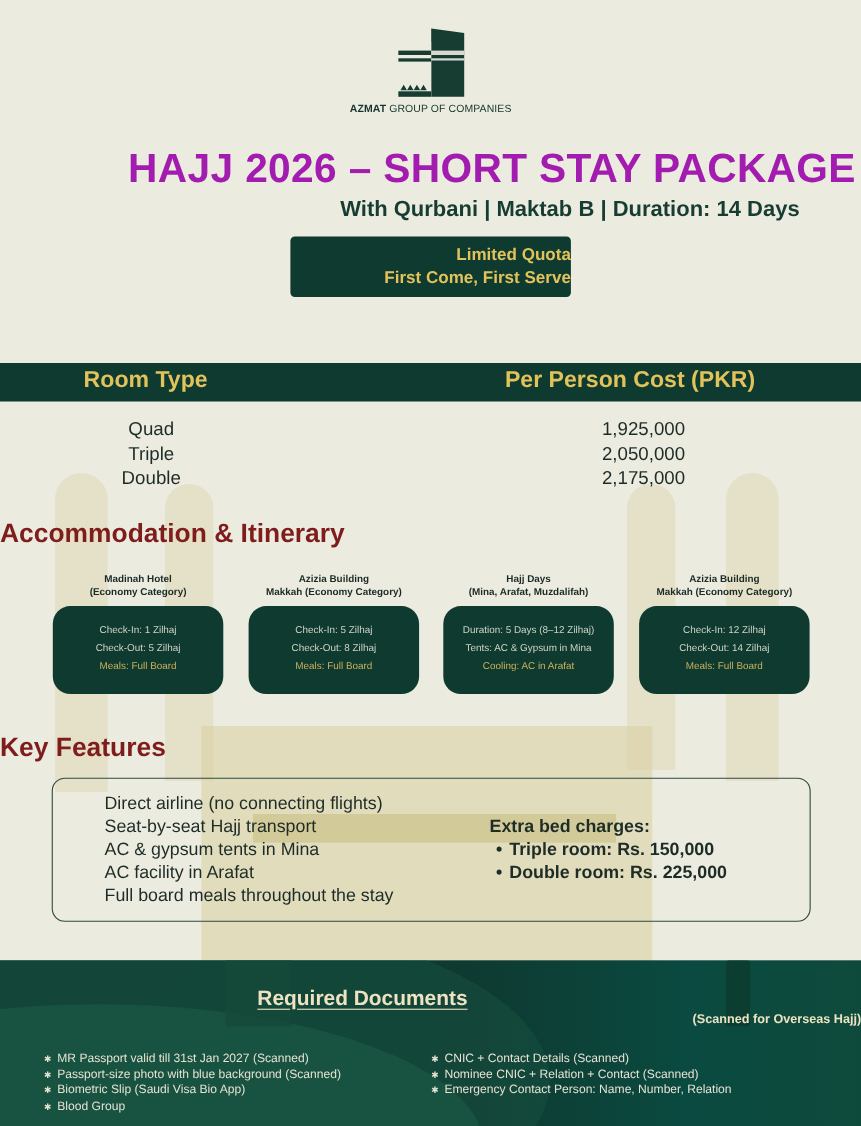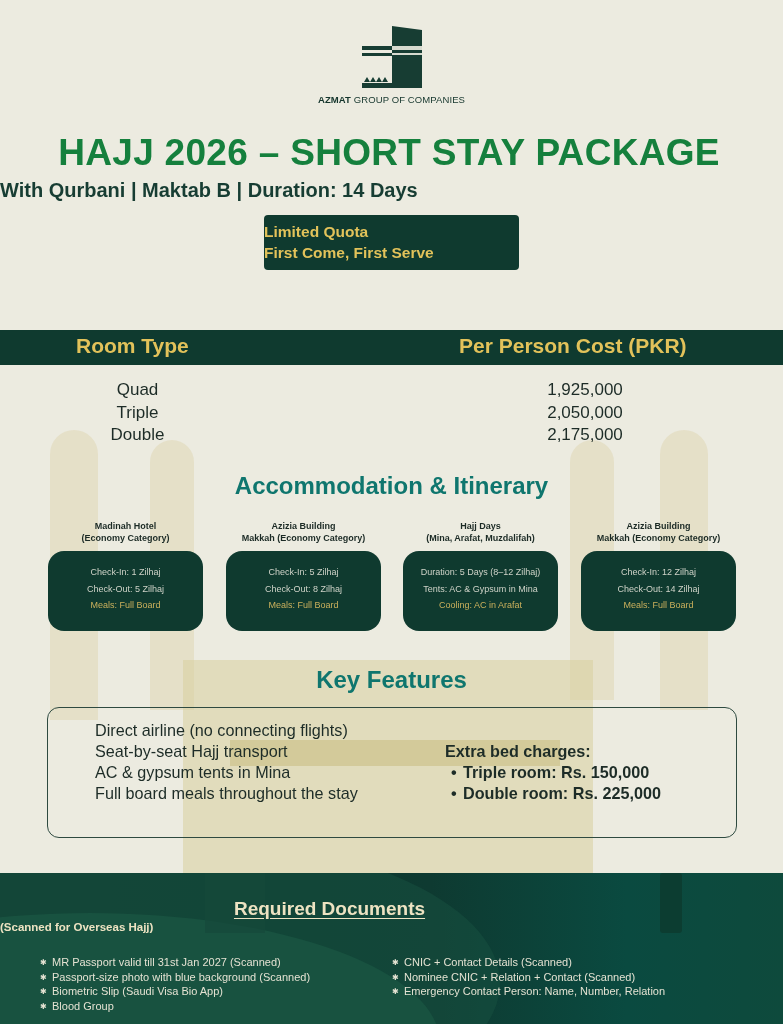--- a/index.html
+++ b/index.html
@@ -12,48 +12,48 @@
   }
   .bg-layer { position: absolute; inset: 0; pointer-events: none; overflow: hidden; }
   .minaret { position: absolute; background: #e3dcc0; border-radius: 40px 40px 0 0; opacity: 0.75; }
   .kaaba-bg { position: absolute; left: 183px; top: 660px; width: 410px; height: 230px; background: #d9cf9f; opacity: 0.55; }
   .kaaba-band { position: absolute; left: 230px; top: 740px; width: 330px; height: 26px; background: #c6b777; opacity: 0.5; }
 
   
   .logo { position: absolute; left: 362px; top: 24px; width: 62px; height: 66px; }
   .logo-text { position: absolute; left: 0; width: 783px; top: 94px; text-align: center; font-size: 9.5px; color: #14352c; letter-spacing: 0.1px; }
   .logo-text b { font-weight: 700; }
-  .title { position: absolute; left: 0; width: 778px; top: 132px; text-align: center; font-size: 37px; font-weight: 700; color: #15803d; letter-spacing: 0.3px; }
-  .subtitle { position: absolute; left: 0; width: 727px; top: 179px; text-align: left; font-size: 20px; font-weight: 700; color: #173d33; }
-  .quota { position: absolute; left: 264px; top: 215px; width: 255px; height: 55px; background: #0f3a2f; border-radius: 4px; color: #e2c25a; text-align: left; font-weight: 700; font-size: 15.5px; line-height: 21px; padding-top: 6px; }
+  .title { position: absolute; left: 0; width: 778px; top: 132px; text-align: right; font-size: 37px; font-weight: 700; color: #a21caf; letter-spacing: 0.3px; }
+  .subtitle { position: absolute; left: 0; width: 727px; top: 179px; text-align: right; font-size: 20px; font-weight: 700; color: #173d33; }
+  .quota { position: absolute; left: 264px; top: 215px; width: 255px; height: 55px; background: #0f3a2f; border-radius: 4px; color: #e2c25a; text-align: right; font-weight: 700; font-size: 15.5px; line-height: 21px; padding-top: 6px; }
 
   
   .price-bar { position: absolute; left: 0; top: 330px; width: 783px; height: 35px; background: #0f3a2f; }
   .price-h { position: absolute; top: 334px; font-size: 21px; font-weight: 700; color: #e2c25a; }
   .rows { position: absolute; top: 379px; font-size: 17px; line-height: 22.5px; color: #1d2c27; }
   .rows.left { left: 60px; width: 155px; text-align: center; }
   .rows.right { left: 490px; width: 190px; text-align: center; }
 
-  .sec-title { position: absolute; left: 0; width: 783px; text-align: center; font-weight: 700; color: #0f766e; }
+  .sec-title { position: absolute; left: 0; width: 783px; font-weight: 700; color: #7f1d1d; }
 
   .stop-label { position: absolute; width: 155px; text-align: center; font-size: 9px; font-weight: 700; line-height: 12px; color: #1b2a25; }
   .card { position: absolute; top: 551px; width: 155px; height: 80px; background: #0f3a2f; border-radius: 16px; text-align: center; font-size: 9px; line-height: 16.5px; color: #cfd3c8; padding-top: 13px; }
   .card .gold { color: #cbb05c; }
 
   .features { position: absolute; left: 47px; top: 707px; width: 690px; height: 131px; border: 1.5px solid #2e4a40; border-radius: 12px; }
   .feat-list { position: absolute; left: 95px; top: 720px; font-size: 16.2px; line-height: 21px; color: #1d2c27; }
   .extra { position: absolute; left: 445px; top: 741px; font-size: 16.2px; line-height: 21px; color: #1d2c27; font-weight: 700; }
   .extra li { list-style: none; padding-left: 18px; position: relative; }
   .extra li::before { content: "•"; position: absolute; left: 6px; }
 
   
   .footer { position: absolute; left: 0; top: 873px; width: 783px; height: 151px; background: linear-gradient(90deg, #0f3b30 0%, #0c3a30 40%, #0e3a31 55%, #0a4a40 80%, #0e4a3c 100%); overflow: hidden; }
   .swoosh { position: absolute; border-radius: 50%; }
   .req-title { position: absolute; left: 0; width: 659px; top: 898px; text-align: center; font-size: 19px; font-weight: 700; color: #ede3c2; text-decoration: underline; text-underline-offset: 3px; }
-  .req-sub { position: absolute; left: 0; width: 783px; top: 921px; text-align: left; font-size: 11.5px; font-weight: 700; color: #ede3c2; }
+  .req-sub { position: absolute; left: 0; width: 783px; top: 921px; text-align: right; font-size: 11.5px; font-weight: 700; color: #ede3c2; }
   .docs { position: absolute; top: 955px; font-size: 11px; line-height: 14.5px; color: #e4e2d2; list-style: none; }
   .docs li { padding-left: 12px; position: relative; }
   .docs li::before { content: "✱"; position: absolute; left: 0; font-size: 8px; top: 1px; }
   .docs.left { left: 40px; }
   .docs.right { left: 392px; }
 </style>
 </head>
 <body>
 
 <div class="bg-layer">
@@ -140,20 +140,21 @@
   <div>Check-Out: 14 Zilhaj</div>
   <div class="gold">Meals: Full Board</div>
 </div>
 
 <h2 class="sec-title" style="top:666px;font-size:24px;">Key Features</h2>
 <div class="features"></div>
 <ul class="feat-list" style="list-style:none;">
   <li>Direct airline (no connecting flights)</li>
   <li>Seat-by-seat Hajj transport</li>
   <li>AC &amp; gypsum tents in Mina</li>
+  <li>AC facility in Arafat</li>
   <li>Full board meals throughout the stay</li>
 </ul>
 <div class="extra">
   <div>Extra bed charges:</div>
   <ul>
     <li>Triple room: Rs. 150,000</li>
     <li>Double room: Rs. 225,000</li>
   </ul>
 </div>
 

